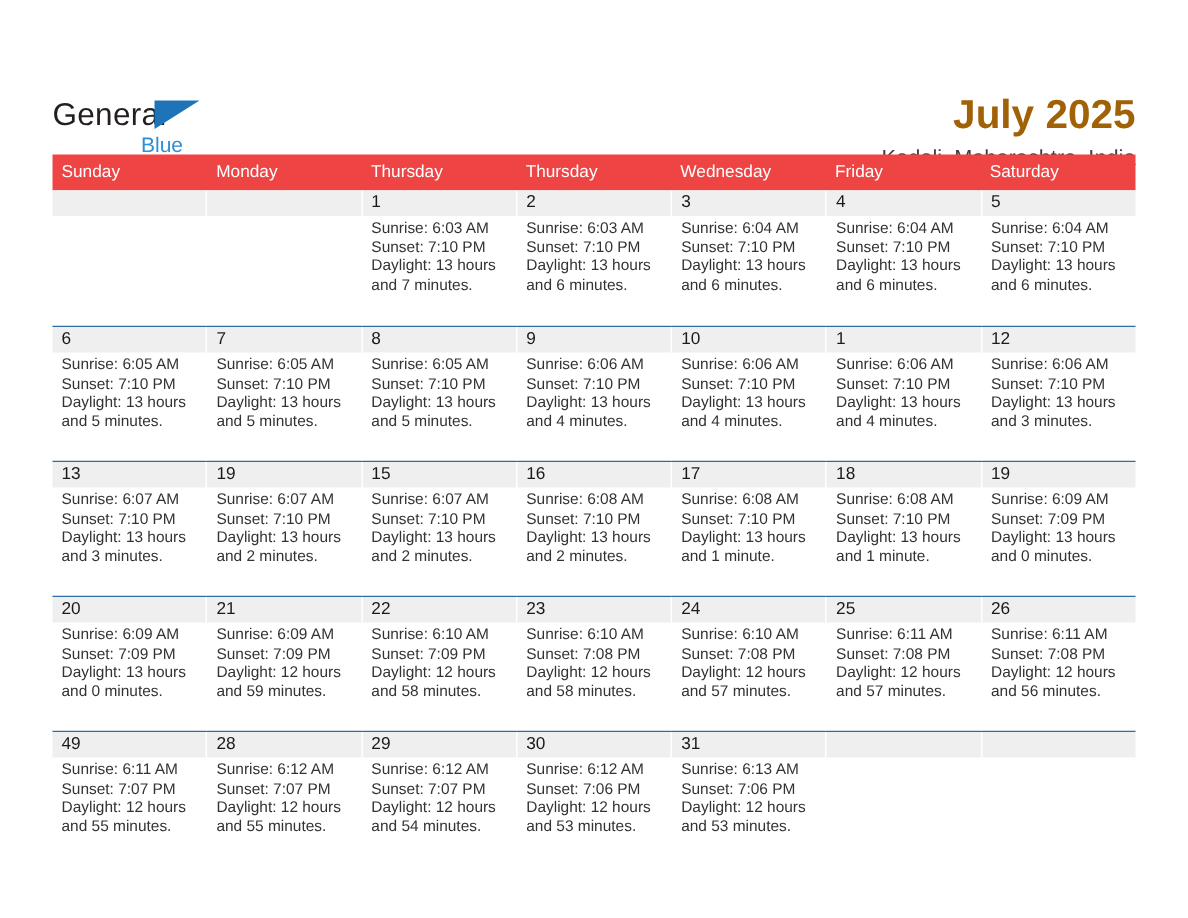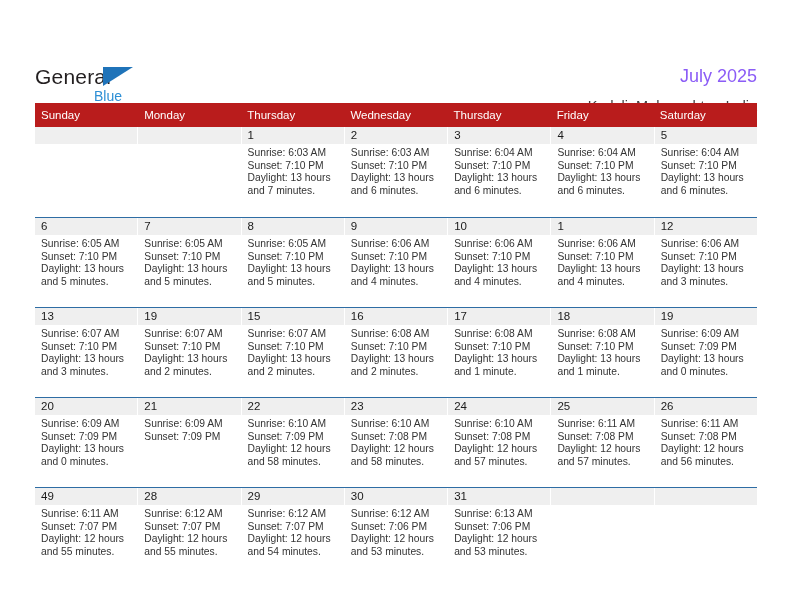--- a/index.html
+++ b/index.html
@@ -71,23 +71,23 @@
     white-space: nowrap;
   }
 
   .title-block {
     position: absolute;
     right: 0;
     top: 0;
     text-align: right;
   }
   .title {
-    font-size: 18px;
-    font-weight: normal;
-    color: #8b5cf6;
+    font-size: 27px;
+    font-weight: bold;
+    color: #a16207;
     line-height: 32px;
     white-space: nowrap;
   }
   .subtitle {
     font-size: 14.5px;
     color: #404040;
     line-height: 20px;
     margin-top: 4px;
     white-space: nowrap;
   }
@@ -95,21 +95,21 @@
   
   .calendar {
     position: absolute;
     left: 35px;
     top: 103px;
     width: 722px;
   }
 
   .weekday-row {
     display: flex;
-    background: #b91c1c;
+    background: #ef4444;
   }
   .weekday {
     flex: 1 1 0;
     box-sizing: border-box;
     padding: 5px 0 5px 6px;
     font-size: 11.5px;
     color: #ffffff;
     line-height: 14px;
     white-space: nowrap;
   }
@@ -175,22 +175,22 @@
       <div class="subtitle">Kodoli, Maharashtra, India</div>
     </div>
 
   </div>
 
   <div class="calendar">
     <div class="weekday-row" id="weekday-row">
         <div class="weekday">Sunday</div>
         <div class="weekday">Monday</div>
         <div class="weekday">Thursday</div>
+        <div class="weekday">Thursday</div>
         <div class="weekday">Wednesday</div>
-        <div class="weekday">Thursday</div>
         <div class="weekday">Friday</div>
         <div class="weekday">Saturday</div>
       </div>
     <div id="weeks-container">
         <div class="week first">
           <div class="day empty">
             <div class="day-num-band"></div>
           </div>
           <div class="day empty">
             <div class="day-num-band"></div>
@@ -359,20 +359,21 @@
               <div>Sunrise: 6:09 AM</div>
               <div>Sunset: 7:09 PM</div>
               <div class="daylight">Daylight: 13 hours and 0 minutes.</div>
             </div>
           </div>
           <div class="day">
             <div class="day-num-band">21</div>
             <div class="day-body">
               <div>Sunrise: 6:09 AM</div>
               <div>Sunset: 7:09 PM</div>
+              <div class="daylight">Daylight: 12 hours and 59 minutes.</div>
             </div>
           </div>
           <div class="day">
             <div class="day-num-band">22</div>
             <div class="day-body">
               <div>Sunrise: 6:10 AM</div>
               <div>Sunset: 7:09 PM</div>
               <div class="daylight">Daylight: 12 hours and 58 minutes.</div>
             </div>
           </div>

